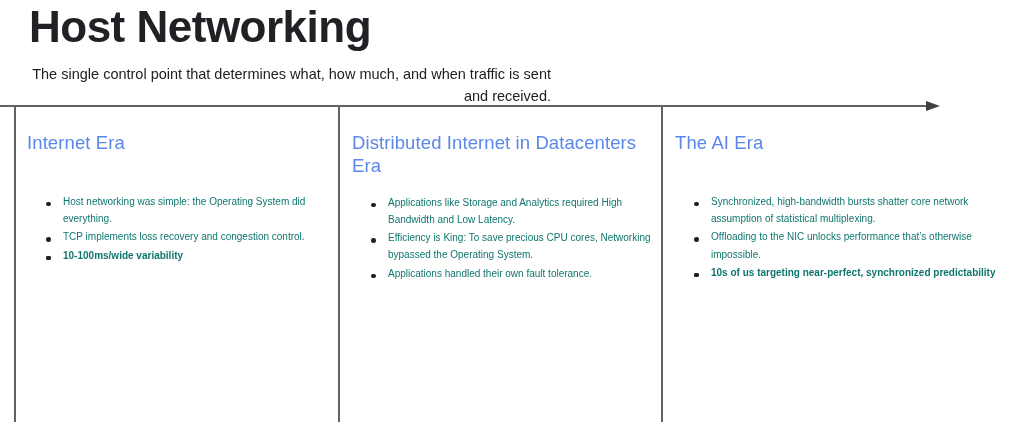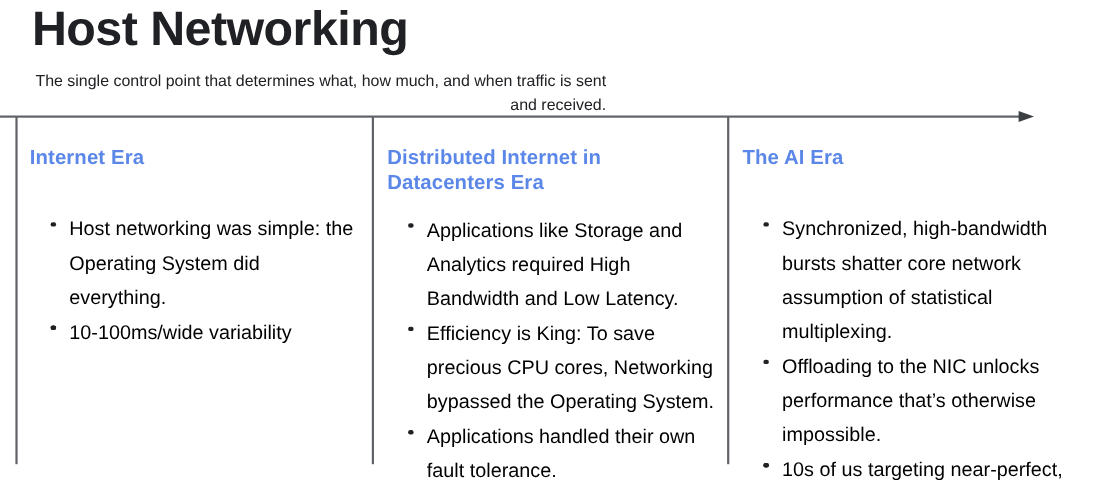--- a/index.html
+++ b/index.html
@@ -87,54 +87,54 @@
   .column {
     position: absolute;
     top: 132px;
   }
   #column-0 { left: 27px;  width: 300px; }
   #column-1 { left: 352px; width: 300px; }
   #column-2 { left: 675px; width: 322px; }
 
   .col-heading {
     font-size: 18.5px;
-    font-weight: bold;
+    font-weight: normal;
     color: #5b87e8;
     line-height: 1.24;
     letter-spacing: 0.1px;
     margin: 0 0 0 0;
   }
 
   .bullets {
     list-style: none;
     margin: 0;
     padding: 0;
   }
   #column-0 .bullets { margin-top: 38px; }
   #column-1 .bullets { margin-top: 16px; }
   #column-2 .bullets { margin-top: 38px; }
 
   .bullet {
     position: relative;
     padding-left: 36px;
-    font-size: 18px;
-    color: #000000;
+    font-size: 10px;
+    color: #0f766e;
     line-height: 1.72;
     margin-bottom: 1px;
   }
   .bullet .dot {
     position: absolute;
     left: 19px;
     top: 9px;
     width: 4.5px;
     height: 4.5px;
     border-radius: 50%;
     background: #202124;
   }
-  .bullet.strong { font-weight: normal; }
+  .bullet.strong { font-weight: bold; }
 </style>
 </head>
 <body>
 
 <div id="slide">
 
   <div id="title">Host Networking</div>
   <div id="subtitle">The single control point that determines what, how much, and when traffic is sent and received.</div>
 
   <div id="axis">
@@ -143,20 +143,21 @@
   </div>
 
   <div class="divider" id="divider-0"></div>
   <div class="divider" id="divider-1"></div>
   <div class="divider" id="divider-2"></div>
 
   <div class="column" id="column-0">
     <div class="col-heading">Internet Era</div>
     <ul class="bullets">
       <li class="bullet"><span class="dot"></span><span>Host networking was simple: the Operating System did everything.</span></li>
+      <li class="bullet"><span class="dot"></span><span>TCP implements loss recovery and congestion control.</span></li>
       <li class="bullet"><span class="dot"></span></li>
       <li class="bullet strong"><span class="dot"></span><span>10-100ms/wide variability</span></li>
     </ul>
   </div>
 
   <div class="column" id="column-1">
     <div class="col-heading">Distributed Internet in Datacenters Era</div>
     <ul class="bullets">
       <li class="bullet"><span class="dot"></span><span>Applications like Storage and Analytics required High Bandwidth and Low Latency.</span></li>
       <li class="bullet"><span class="dot"></span><span>Efficiency is King: To save precious CPU cores, Networking bypassed the Operating System.</span></li>

